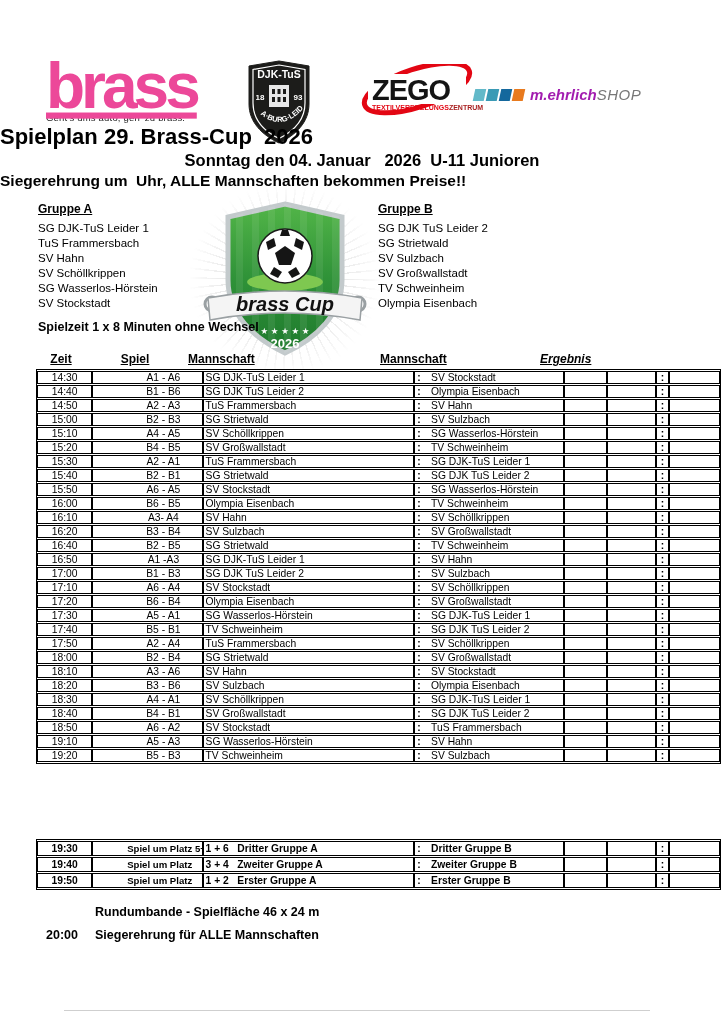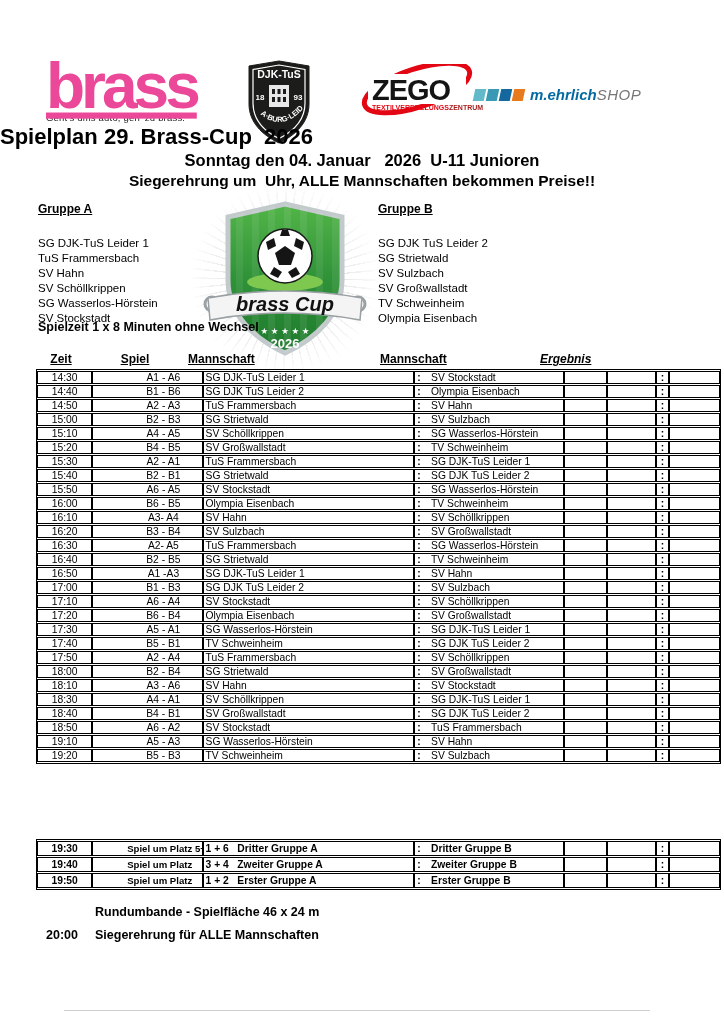--- a/index.html
+++ b/index.html
@@ -10,36 +10,36 @@
   .brass-logo{position:absolute;left:46px;top:62px;width:200px;}
   .brass-word{font-weight:bold;font-size:64px;line-height:48px;letter-spacing:-4px;
               color:#ec4899;transform:scaleY(1.02);text-decoration:underline;}
   .brass-tag{font-size:9.5px;color:#222;margin-top:2px;letter-spacing:0.2px;}
 
   .djk-badge{position:absolute;left:246px;top:60px;}
   .zego-logo{position:absolute;left:360px;top:64px;}
   .ehrlich-logo{position:absolute;left:474px;top:86px;display:flex;align-items:center;}
   .ehrlich-logo .sq{display:inline-block;width:11px;height:12px;margin-right:2px;
                     transform:skewX(-12deg);}
-  .ehrlich-name{font-size:15px;font-weight:bold;font-style:italic;margin-left:4px;color:#0369a1;}
+  .ehrlich-name{font-size:15px;font-weight:bold;font-style:italic;margin-left:4px;color:#a21caf;}
   .ehrlich-shop{font-size:15px;font-style:italic;color:#777;letter-spacing:0.5px;}
 
   
   .title-main{position:absolute;left:0;right:0;top:124px;text-align:left;
               font-size:22px;font-weight:bold;white-space:pre;}
   .title-date{position:absolute;left:0;right:0;top:151px;text-align:center;
               font-size:16.5px;font-weight:bold;white-space:pre;}
-  .title-award{position:absolute;left:0;right:0;top:172px;text-align:center;
+  .title-award{position:absolute;left:0;right:0;top:172px;text-align:left;
               font-size:15.5px;font-weight:bold;white-space:pre;}
 
   
   .group{position:absolute;top:202px;font-size:11.5px;line-height:15px;}
   .group-a{left:38px;} .group-b{left:378px;}
   .group-title{font-size:12px;font-weight:bold;text-decoration:underline;
-               margin-bottom:19px;padding-right:6px;display:inline-block;}
+               margin-bottom:4px;padding-right:6px;display:inline-block;}
   .group ul{list-style:none;margin:0;padding:0;}
 
   .spielzeit{position:absolute;left:38px;top:320px;font-size:12.5px;font-weight:bold;}
 
   
   .cup-badge{position:absolute;left:196px;top:188px;width:178px;height:186px;}
   .rays{position:absolute;left:-8px;top:-6px;width:194px;height:194px;border-radius:50%;
         background:repeating-conic-gradient(rgba(60,60,60,0.18) 0deg 1.1deg,transparent 1.1deg 6deg);
         -webkit-mask-image:radial-gradient(circle,#000 28%,transparent 70%);
         mask-image:radial-gradient(circle,#000 28%,transparent 70%);}
@@ -355,31 +355,20 @@
             <td class="c-spiel">B3 - B4</td>
             <td class="c-team1">SV Sulzbach</td>
             <td class="c-colon">:</td>
             <td class="c-team2">SV Großwallstadt</td>
             <td class="c-spacer"></td>
             <td class="c-score"></td>
             <td class="c-ecolon">:</td>
             <td class="c-score"></td>
           </tr>
 
-          <tr>
-            <td class="c-zeit">16:30</td>
-            <td class="c-spiel">A2- A5</td>
-            <td class="c-team1">TuS Frammersbach</td>
-            <td class="c-colon">:</td>
-            <td class="c-team2">SG Wasserlos-Hörstein</td>
-            <td class="c-spacer"></td>
-            <td class="c-score"></td>
-            <td class="c-ecolon">:</td>
-            <td class="c-score"></td>
-          </tr>
 
           <tr>
             <td class="c-zeit">16:40</td>
             <td class="c-spiel">B2 - B5</td>
             <td class="c-team1">SG Strietwald</td>
             <td class="c-colon">:</td>
             <td class="c-team2">TV Schweinheim</td>
             <td class="c-spacer"></td>
             <td class="c-score"></td>
             <td class="c-ecolon">:</td>
@@ -487,20 +476,31 @@
             <td class="c-spiel">A3 - A6</td>
             <td class="c-team1">SV Hahn</td>
             <td class="c-colon">:</td>
             <td class="c-team2">SV Stockstadt</td>
             <td class="c-spacer"></td>
             <td class="c-score"></td>
             <td class="c-ecolon">:</td>
             <td class="c-score"></td>
           </tr>
 
+          <tr>
+            <td class="c-zeit">18:20</td>
+            <td class="c-spiel">B3 - B6</td>
+            <td class="c-team1">SV Sulzbach</td>
+            <td class="c-colon">:</td>
+            <td class="c-team2">Olympia Eisenbach</td>
+            <td class="c-spacer"></td>
+            <td class="c-score"></td>
+            <td class="c-ecolon">:</td>
+            <td class="c-score"></td>
+          </tr>
 
           <tr>
             <td class="c-zeit">18:30</td>
             <td class="c-spiel">A4 - A1</td>
             <td class="c-team1">SV Schöllkrippen</td>
             <td class="c-colon">:</td>
             <td class="c-team2">SG DJK-TuS Leider 1</td>
             <td class="c-spacer"></td>
             <td class="c-score"></td>
             <td class="c-ecolon">:</td>

